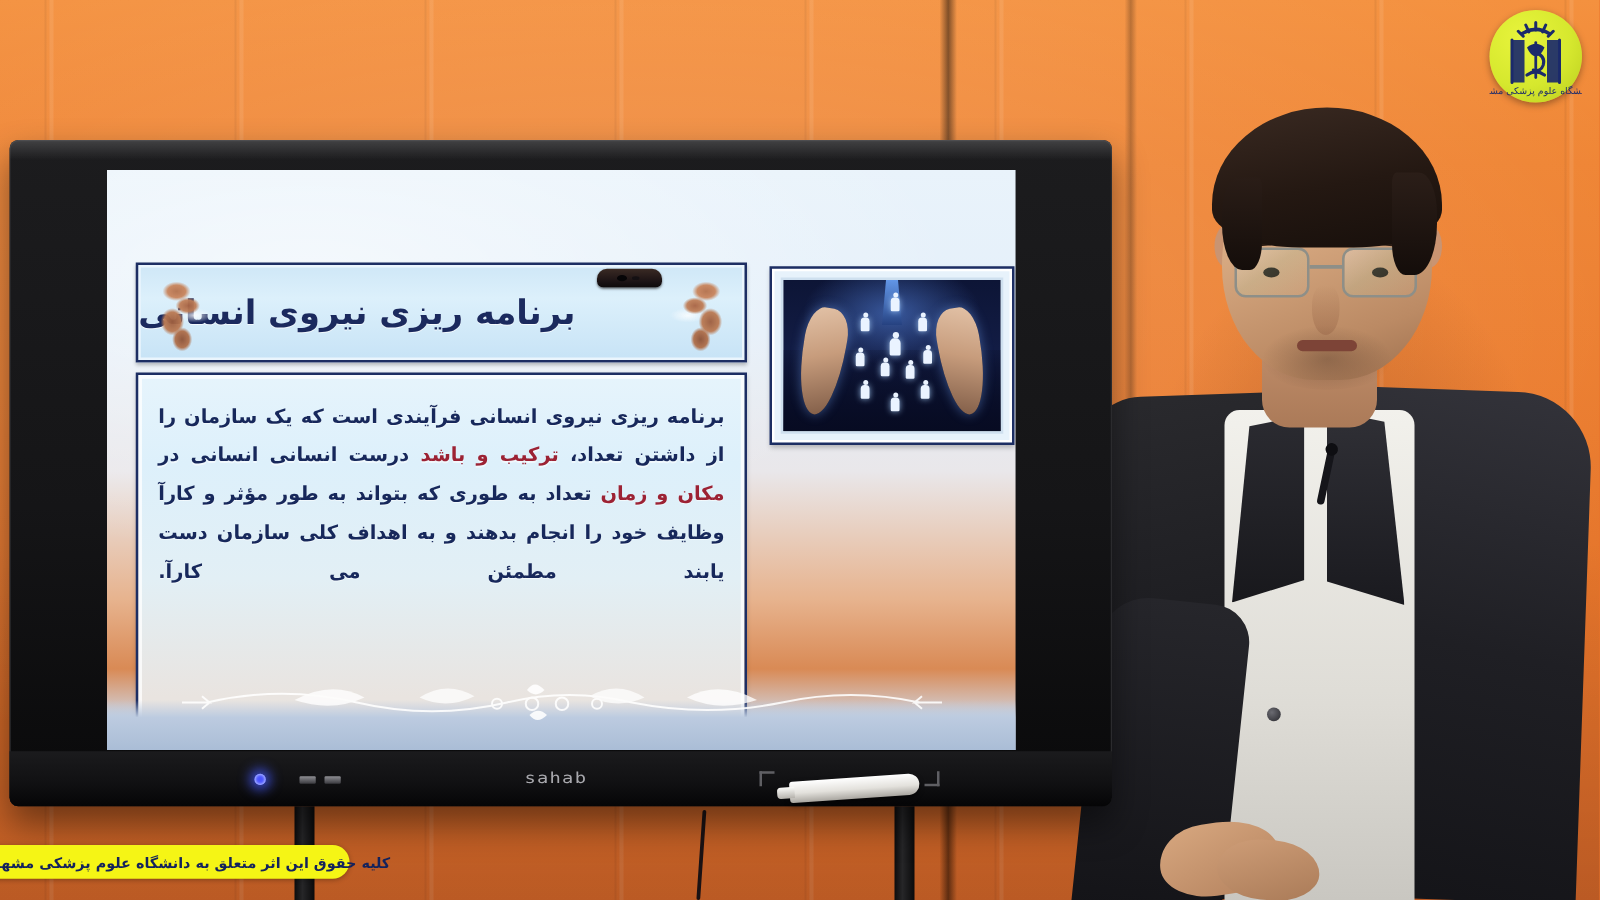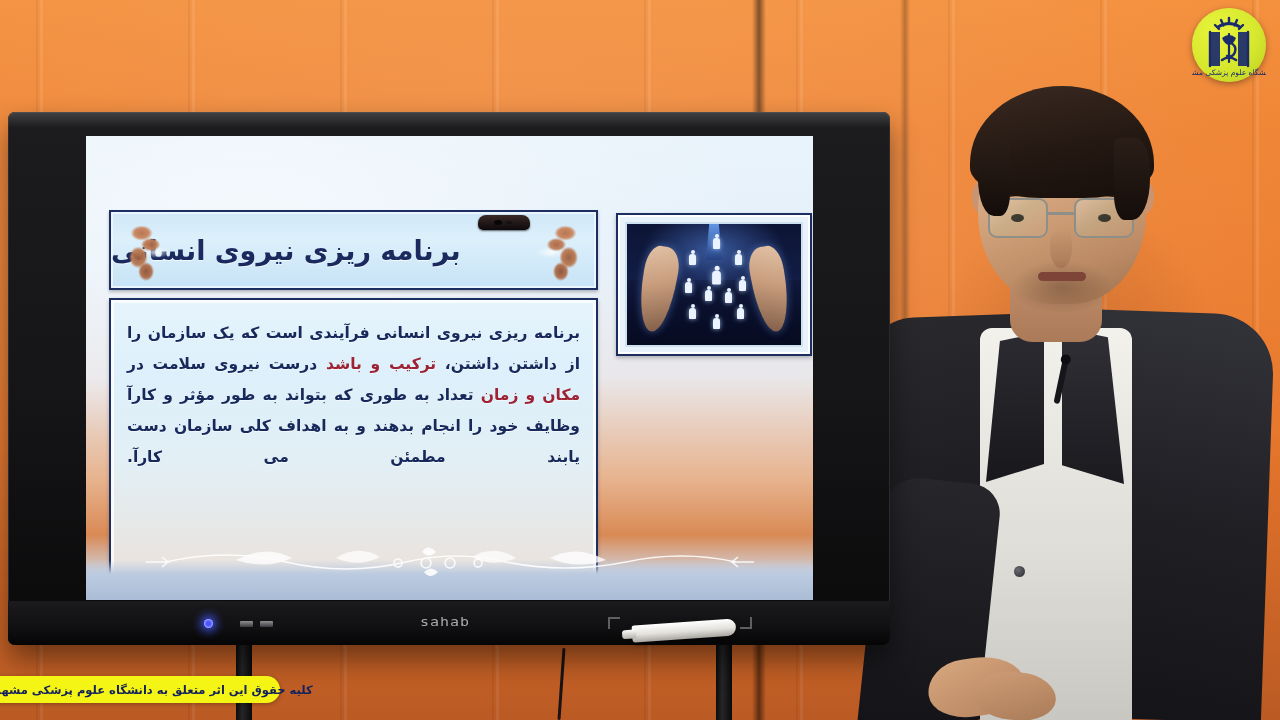--- a/index.html
+++ b/index.html
@@ -494,21 +494,21 @@
 
         <div class="title-box">
           <div class="deco-flower right"></div>
           <div class="deco-flower left"></div>
           <div class="title-text">برنامه ریزی نیروی انسانی</div>
         </div>
 
         <div class="body-box">
           <p class="body-par">
             <span>برنامه ریزی نیروی انسانی فرآیندی است که یک سازمان را از داشتن</span>
-            <span>داشتن، </span><span class="hl">ترکیب و باشد</span><span> درست نیروی سلامت در </span><span class="hl">مکان و زمان</span><span> تعداد به</span>
+            <span>تعداد، </span><span class="hl">ترکیب و باشد</span><span> درست انسانی انسانی در </span><span class="hl">مکان و زمان</span><span> تعداد به</span>
             <span>طوری که بتواند به طور مؤثر و کارآ وظایف خود را انجام بدهند و به</span>
             <span>اهداف کلی سازمان دست یابند مطمئن می کارآ.</span>
           </p>
         </div>
 
         <div class="img-box">
           <div class="img-inner">
             <div class="suit"></div>
             <div class="tie"></div>
             <div class="hand l"></div>

